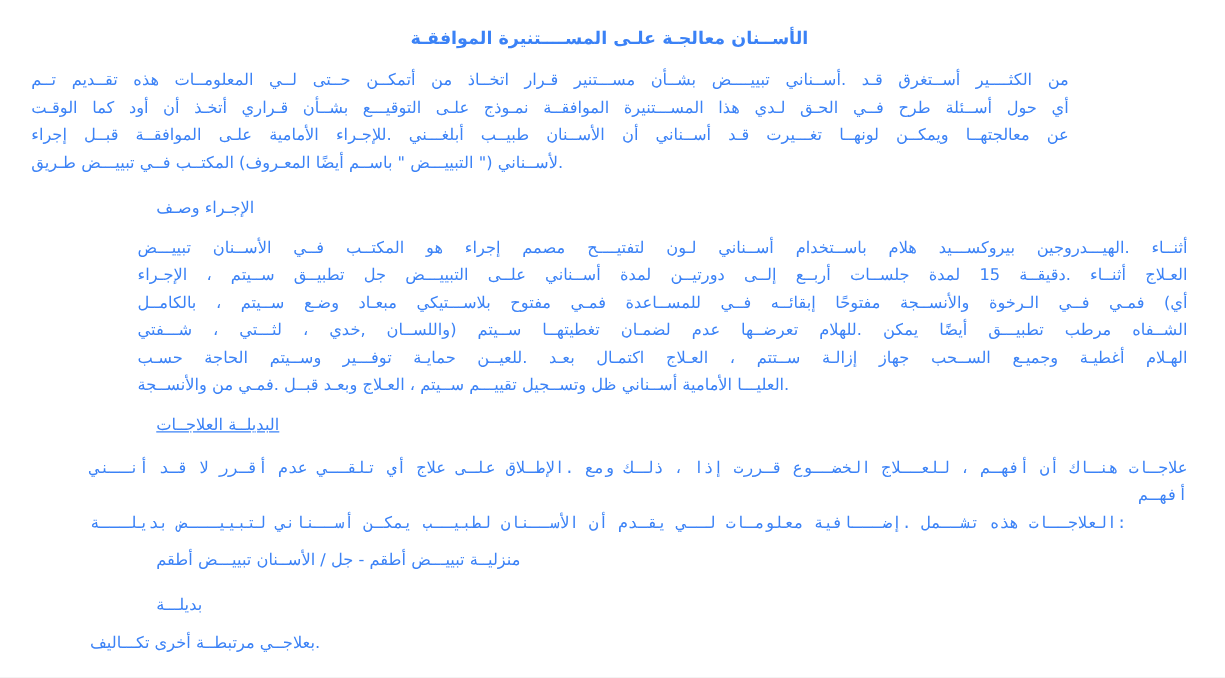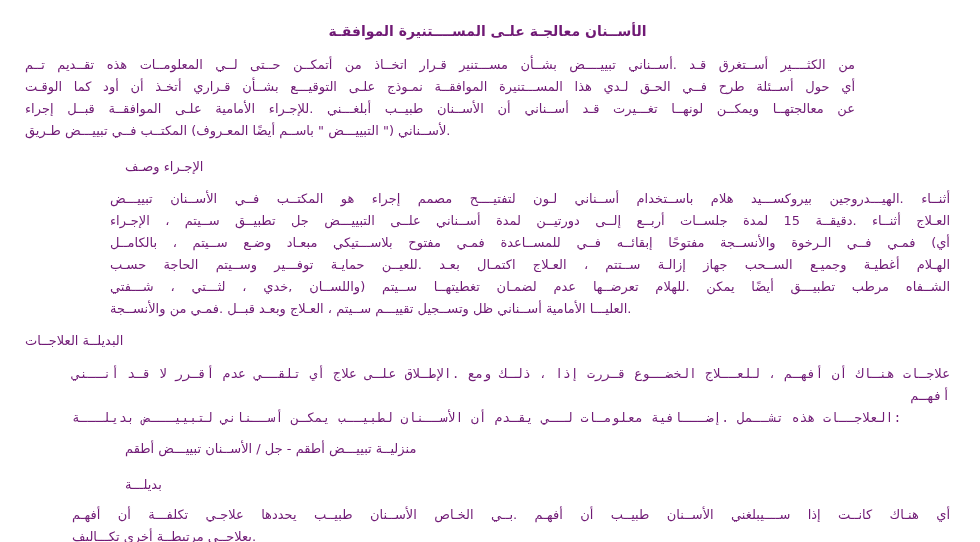--- a/index.html
+++ b/index.html
@@ -1,37 +1,37 @@
 <!DOCTYPE html>
 <html lang="ar"><head>
 <meta charset="utf-8">
 <style>
   html,body{margin:0;padding:0;background:#e9e9e9;}
   .page{
-    width:980px;height:542px;background:#ffffff;color:#701a75;
+    width:980px;height:542px;background:#ffffff;color:#3b82f6;
     font-family:"DejaVu Sans", sans-serif;
     position:relative;overflow:hidden;box-sizing:border-box;
     padding:20px 30px 0 25px;
   }
   .doc-title{
     direction:rtl;text-align:center;font-weight:bold;
     font-size:14px;line-height:22px;letter-spacing:0.2px;
   }
   .para{direction:rtl;font-size:13px;line-height:22px;}
   .jline{text-align:justify;text-align-last:justify;}
   .lline{text-align:left;text-align-last:left;}
   .heading{
     direction:rtl;font-size:13px;line-height:22px;
     text-align:left;text-align-last:left;
   }
   
   .p-intro{margin:12px 0 12px 0;margin-right:95px;}
   .h-procedure{margin-top:14px;margin-left:100px;}
   .p-procedure{margin-top:10px;margin-left:85px;}
-  .h-alternatives{margin-top:10px;}
+  .h-alternatives{margin-top:10px;margin-left:100px;text-decoration:underline;}
   .p-alternatives{margin-top:12px;margin-left:47px;font-family:Liberation Mono, monospace;}
   .option-line{margin-top:8px;margin-left:100px;}
   .h-cost{margin-top:14px;margin-left:100px;}
   .p-cost{margin-top:8px;margin-left:47px;}
 </style>
 </head>
 <body>
 
 <div class="page">
 
@@ -43,34 +43,33 @@
     <div class="jline">عن معالجتهــا ويمكــن لونهــا تغـــيرت قـد أســناني أن الأســنان طبيــب أبلغـــني .للإجـراء الأمامية علـى الموافقــة قبــل إجراء</div>
     <div class="lline">.لأســناني (" التبييـــض " باســم أيضًا المعـروف) المكتــب فــي تبييـــض طـريق</div>
   </div>
 
   <div class="heading h-procedure">الإجـراء وصـف</div>
 
   <div class="para p-procedure">
     <div class="jline">أثنــاء .الهيـــدروجين بيروكســـيد هلام باســتخدام أســناني لـون لتفتيــــح مصمم إجراء هو المكتــب فــي الأســنان تبييـــض</div>
     <div class="jline">العـلاج أثنــاء .دقيقــة 15 لمدة جلســات أربــع إلــى دورتيــن لمدة أســناني علــى التبييـــض جل تطبيــق ســيتم ، الإجـراء</div>
     <div class="jline">أي) فمـي فــي الـرخوة والأنســجة مفتوحًا إبقائــه فــي للمســاعدة فمـي مفتوح بلاســـتيكي مبعـاد وضـع ســيتم ، بالكامــل</div>
+    <div class="jline">الشــفاه مرطب تطبيـــق أيضًا يمكن .للهلام تعرضــها عدم لضمـان تغطيتهــا ســيتم (واللســان ,خدي ، لثـــتي ، شـــفتي</div>
     <div class="jline">الهـلام أغطيـة وجميـع الســحب جهاز إزالـة ســتتم ، العـلاج اكتمـال بعـد .للعيــن حمايـة توفـــير وســيتم الحاجة حسـب</div>
-    <div class="jline">الشــفاه مرطب تطبيـــق أيضًا يمكن .للهلام تعرضــها عدم لضمـان تغطيتهــا ســيتم (واللســان ,خدي ، لثـــتي ، شـــفتي</div>
     <div class="lline">.العليـــا الأمامية أســناني ظل وتســجيل تقييـــم ســيتم ، العـلاج وبعـد قبــل .فمـي من والأنســجة</div>
   </div>
 
   <div class="heading h-alternatives">البديلــة العلاجــات</div>
 
   <div class="para p-alternatives">
     <div class="jline">علاجـات هنـاك أن أفهـم ، للعــلاج الخضــوع قـررت إذا ، ذلـك ومع .الإطـلاق علـى علاج أي تلقــي عدم أقـرر لا قـد أنــني أفهـم</div>
     <div class="lline">:العلاجــات هذه تشــمل .إضـــافية معلومـات لــي يقـدم أن الأســنان لطبيــب يمكـن أســناني لتبييـــض بديلـــة</div>
   </div>
 
   <div class="heading option-line">منزليــة تبييـــض أطقم - جل / الأســنان تبييـــض أطقم</div>
 
   <div class="heading h-cost">بديلـــة</div>
 
   <div class="para p-cost">
-    <div class="jline">أي هنـاك كانــت إذا ســــيبلغني الأســنان طبيــب أن أفهـم .بــي الخـاص الأســنان طبيــب يحددها علاجـي تكلفـــة أن أفهـم</div>
     <div class="lline">.بعلاجــي مرتبطــة أخرى تكـــاليف</div>
   </div>
 
 </div>
 
 </body></html>

